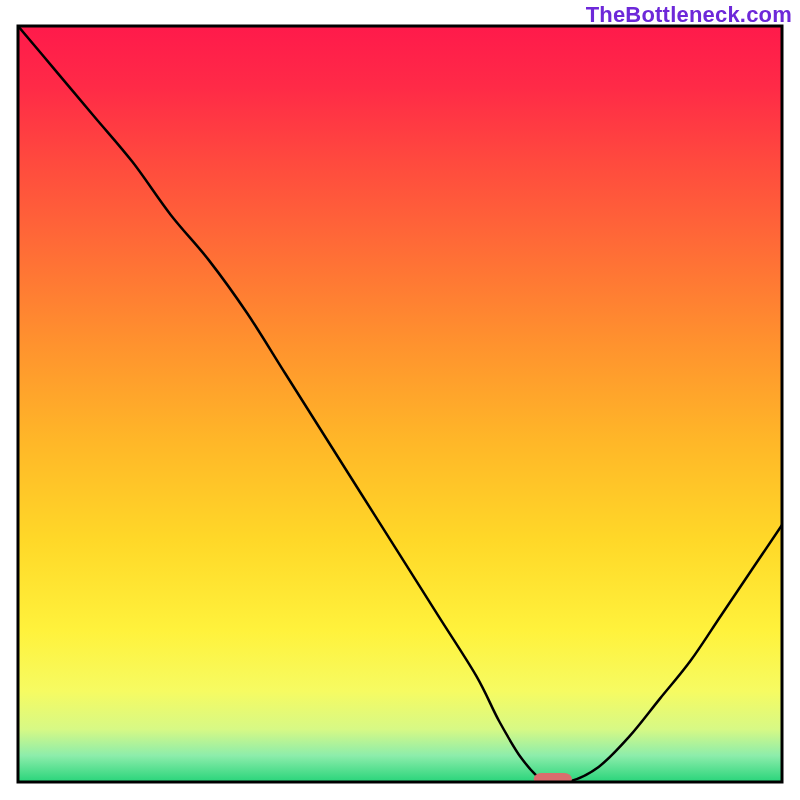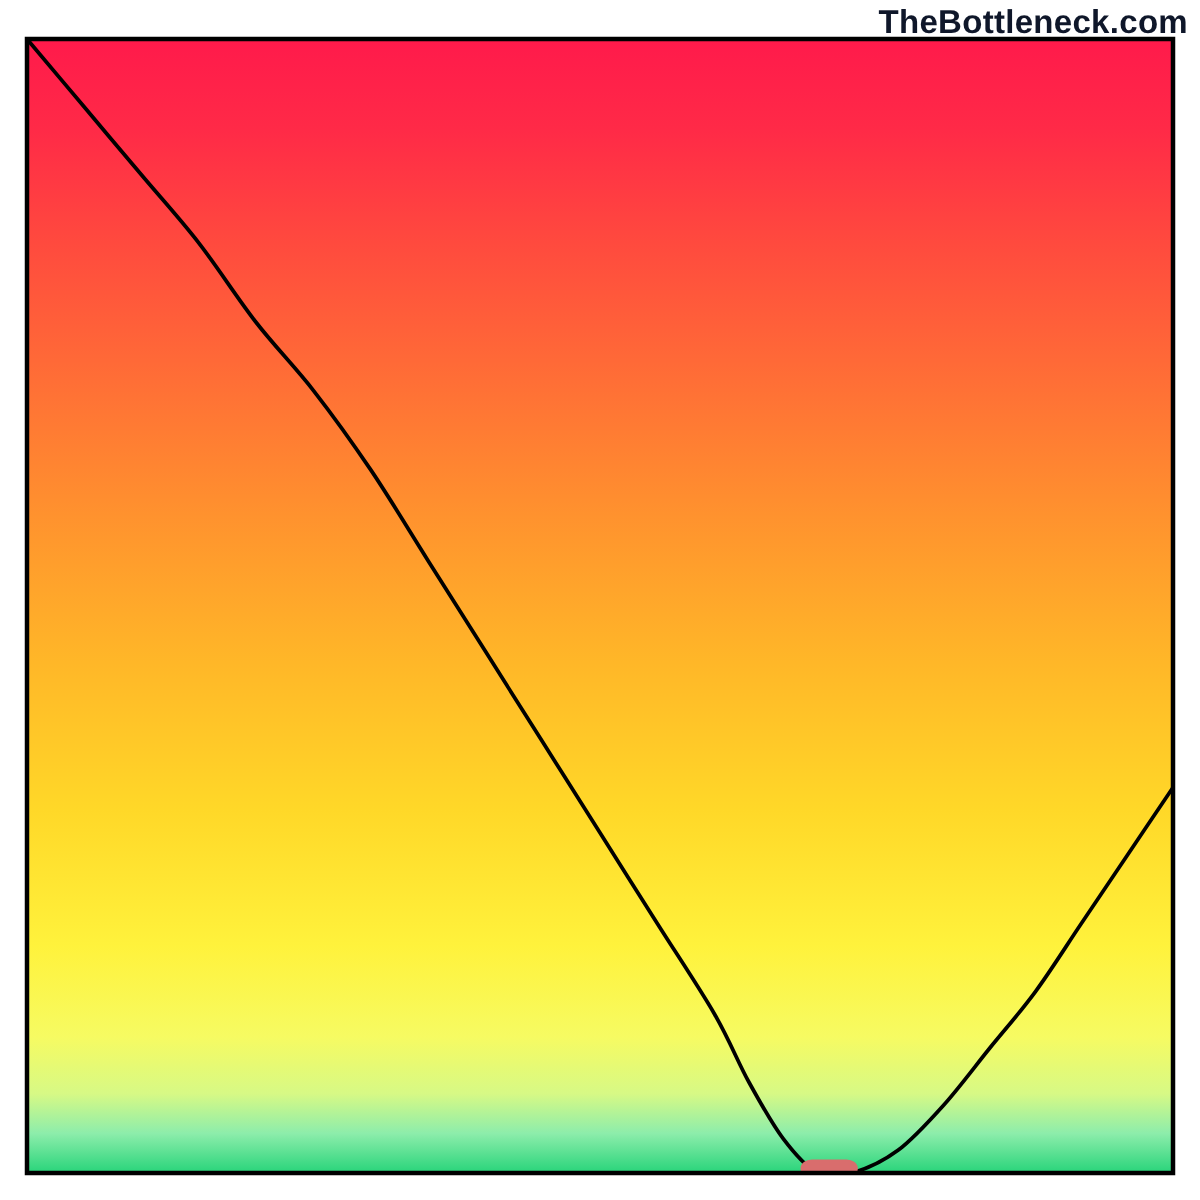--- a/index.html
+++ b/index.html
@@ -14,21 +14,21 @@
     position: relative;
     width: 800px;
     height: 800px;
   }
   .watermark {
     position: absolute;
     top: 2px;
     right: 8px;
     font-size: 22px;
     font-weight: 600;
-    color: #0f172a;
+    color: #6d28d9;
     letter-spacing: 0.2px;
     z-index: 3;
   }
   svg {
     display: block;
   }
 </style>
 </head>
 <body>
 

